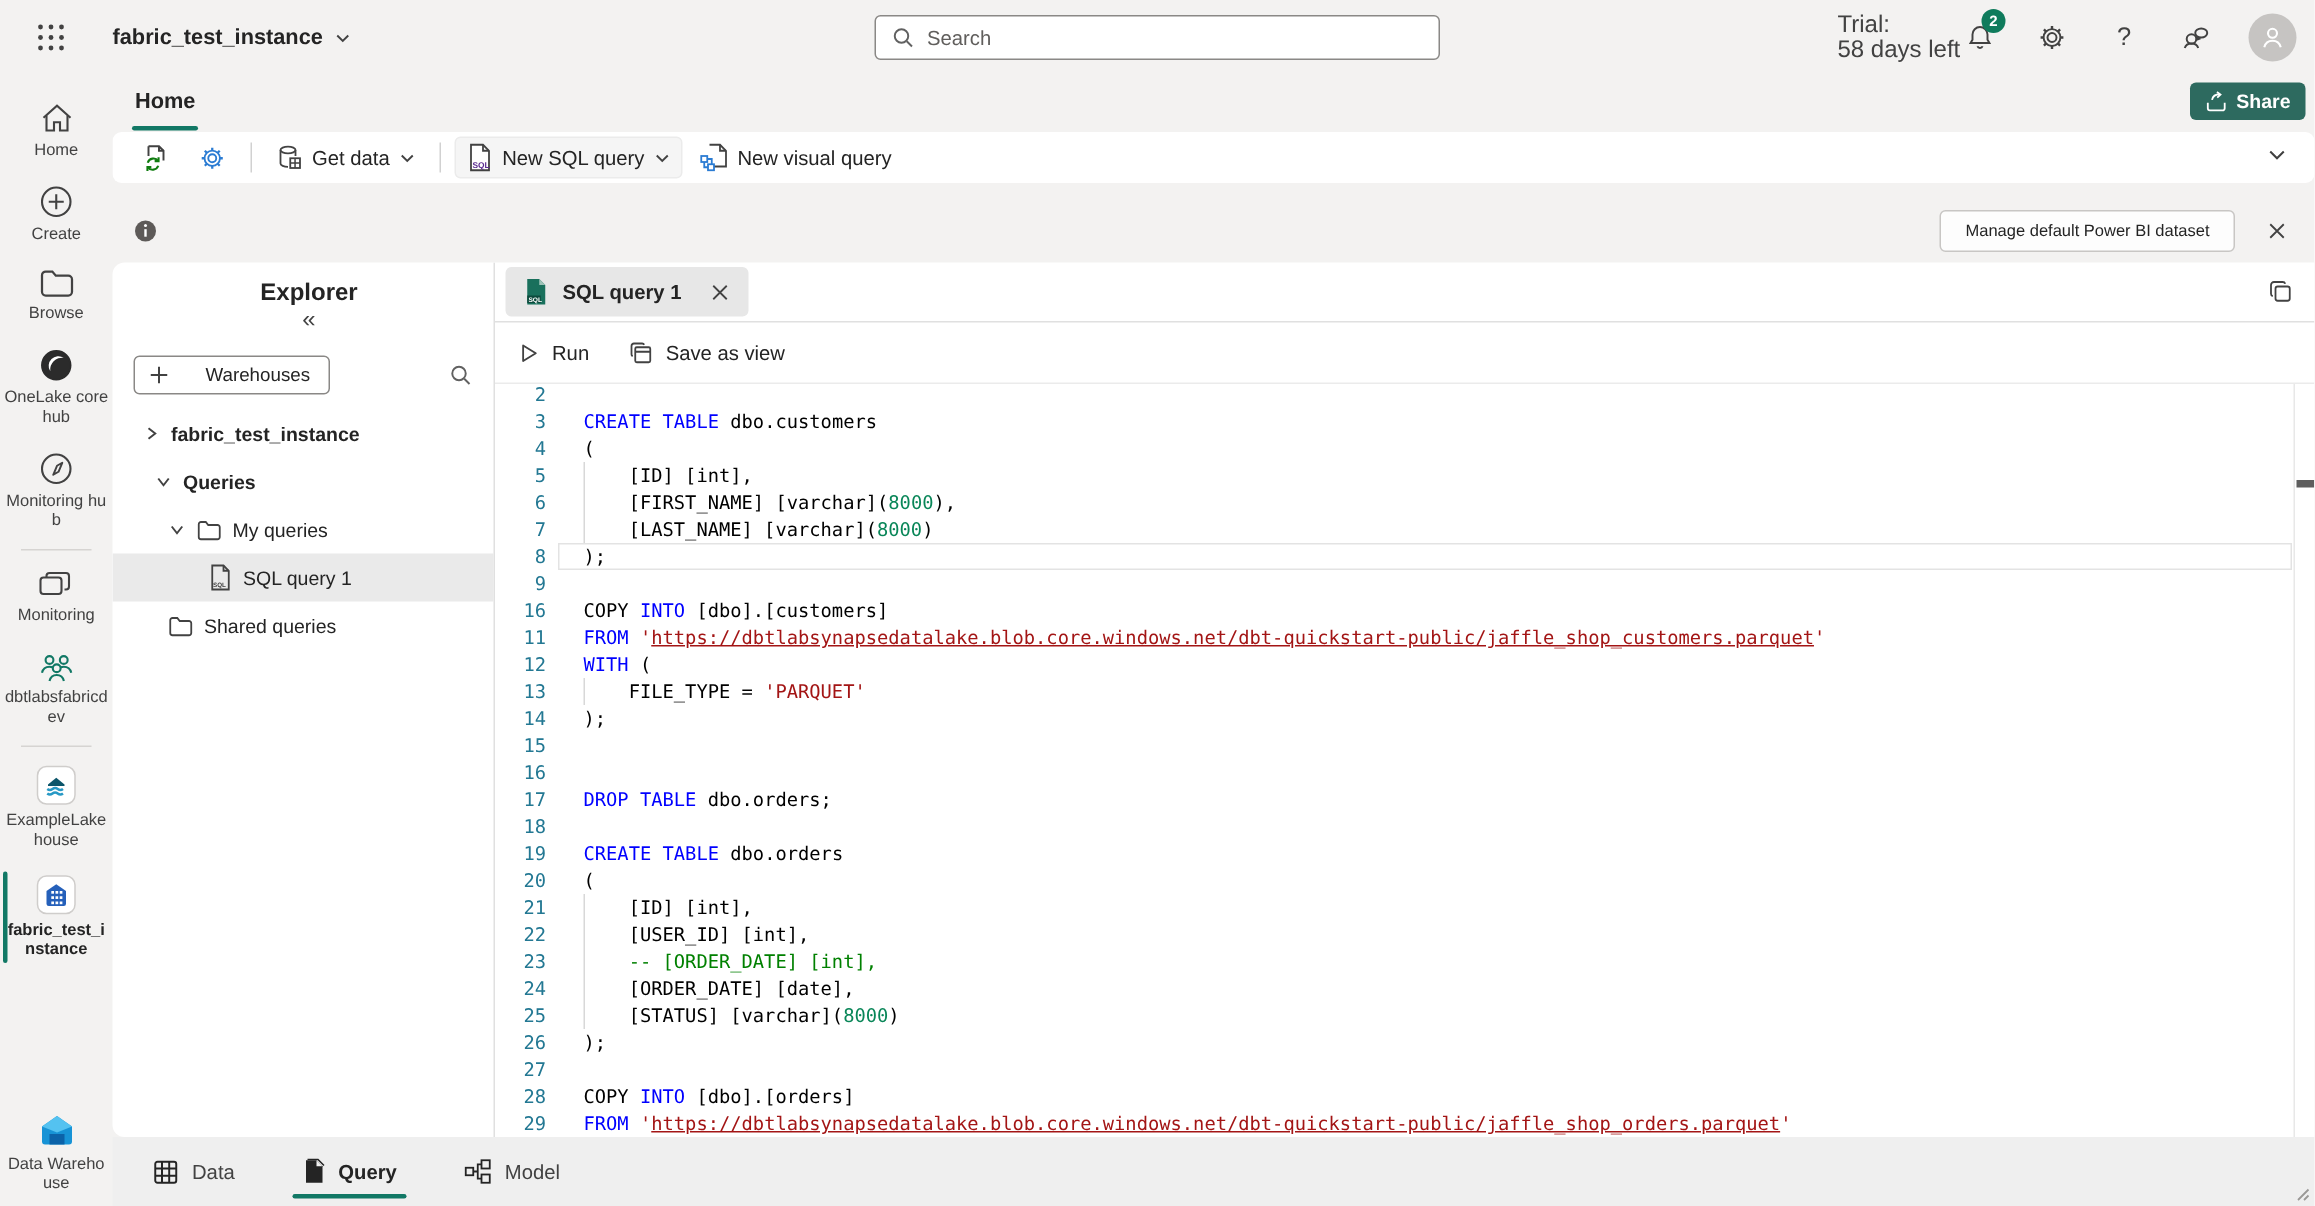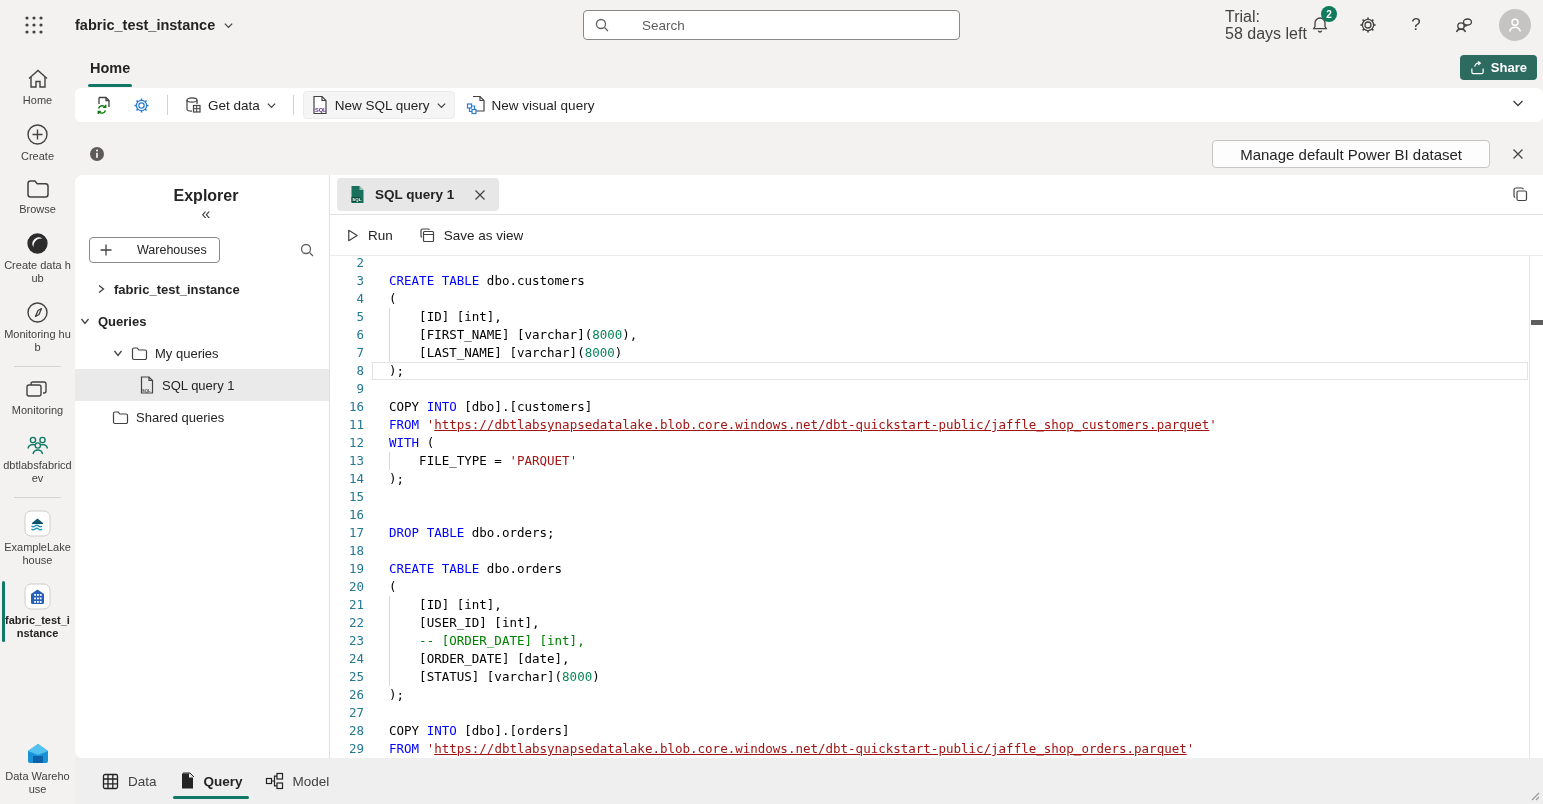--- a/index.html
+++ b/index.html
@@ -10,21 +10,21 @@
     font-size:13px;
   }
   svg { display:block; }
   .ico { display:inline-flex; align-items:center; justify-content:center; flex:0 0 auto; }
 
   
   #topbar { position:absolute; left:0; top:0; width:1543px; height:50px; background:#f3f2f1; }
   #waffle { position:absolute; left:23px; top:14px; width:22px; height:22px; cursor:pointer; }
   #ws-title { position:absolute; left:75px; top:0; height:50px; display:flex; align-items:center; gap:8px; font-size:14.5px; font-weight:600; cursor:pointer; }
   #global-search { position:absolute; left:583px; top:10px; width:377px; height:30px; background:#fff; border:1px solid #8a8886; border-radius:4px; display:flex; align-items:center; padding:0 10px; gap:8px; }
-  #global-search input { border:none; outline:none; flex:1; font-size:13.5px; font-family:inherit; color:#242424; background:transparent;margin-left:24px; }
+  #global-search input { border:none; outline:none; flex:1; font-size:13.5px; font-family:inherit; color:#242424; background:transparent; }
   #global-search input::placeholder { color:#605e5c; }
   #trial { position:absolute; left:1225px; top:8px; font-size:16px; line-height:17px; color:#424242; }
   .top-icon-btn { position:absolute; top:13px; width:24px; height:24px; cursor:pointer; display:flex; align-items:center; justify-content:center; color:#424242; }
   #bell-btn { left:1308px; }
   #badge { position:absolute; left:13px; top:-7px; min-width:16px; height:16px; border-radius:8px; background:var(--badge,#0f7b5c); color:#fff; font-size:10px; font-weight:600; display:flex; align-items:center; justify-content:center; padding:0 4px; }
   #settings-btn { left:1356px; }
   #help-btn { left:1404px; font-size:17px; color:#424242; }
   #feedback-btn { left:1452px; }
   #avatar { position:absolute; left:1499px; top:9px; width:32px; height:32px; border-radius:50%; background:#c6c4c2; display:flex; align-items:center; justify-content:center; cursor:pointer; }
 
@@ -39,21 +39,21 @@
   .tb-btn { height:28px; display:flex; align-items:center; gap:6px; padding:0 7px; border-radius:4px; cursor:pointer; font-size:13.5px; color:#242424; white-space:nowrap; }
   .tb-btn.pill { background:#f5f5f5; border:1px solid #ebebeb; }
   .tb-sep { width:1px; height:20px; background:#d1d1d1; margin:0 5px; }
   #ribbon-collapse { position:absolute; right:18px; top:8px; cursor:pointer; }
 
   
   #banner { position:absolute; left:75px; top:134px; right:0; height:40px; display:flex; align-items:center; padding:0 14px; gap:9px; }
   #banner-text { font-size:12.5px; color:#242424; }
   #learn-more { color:var(--accent,#117865); text-decoration:none; display:inline-flex; align-items:center; gap:4px; margin-left:4px; cursor:pointer; font-size:12.5px; }
   #banner-spacer { flex:1; }
-  #manage-btn { height:28px; padding:0 27px; background:#fdfdfd; border:1px solid #c8c6c4; border-radius:4px; font-size:15px; font-family:inherit; color:#242424; cursor:pointer; margin-right:12px; white-space:nowrap; }
+  #manage-btn { height:28px; padding:0 16px; background:#fdfdfd; border:1px solid #c8c6c4; border-radius:4px; font-size:11px; font-family:inherit; color:#242424; cursor:pointer; margin-right:12px; white-space:nowrap; }
   #banner-close { cursor:pointer; margin-right:4px; }
 
   
   #leftnav { position:absolute; left:0; top:50px; width:75px; bottom:0; background:#f3f2f1; display:flex; flex-direction:column; align-items:stretch; padding-top:10px; }
   .nav-item { position:relative; display:flex; flex-direction:column; align-items:center; gap:4px; padding:8px 2px; cursor:pointer; }
   .nav-item .lbl { font-size:11px; color:#424242; text-align:center; line-height:13px; max-width:70px; word-break:break-all; }
   .nav-item.sel .lbl { font-weight:700; color:#242424; }
   .nav-item.sel::before { content:""; position:absolute; left:2px; top:6px; bottom:6px; width:3px; border-radius:2px; background:var(--accent,#117865); }
   .nav-div { height:1px; background:#d6d4d2; margin:4px 14px; }
   #nav-spacer { flex:1; }
@@ -340,21 +340,21 @@
     <span class="lbl">Browse</span>
   </div>
       <div class="nav-item">
     <span class="ico nicon">
           <svg width="23" height="23" viewBox="0 0 23 23">
             <circle cx="11.5" cy="11.5" r="9.5" fill="#2b2b2b"></circle>
             <path d="M16.5 6.5a6.5 6.5 0 0 0-9 9 8 8 0 0 1 9-9z" fill="#fff"></path>
             <circle cx="11.5" cy="11.5" r="9.5" fill="none" stroke="#2b2b2b" stroke-width="1.3"></circle>
           </svg>
         </span>
-    <span class="lbl">Create data hub</span>
+    <span class="lbl">OneLake core hub</span>
   </div>
       <div class="nav-item">
     <span class="ico nicon">
           <svg width="23" height="23" viewBox="0 0 23 23">
             <circle cx="11.5" cy="11.5" r="9.5" fill="none" stroke="#424242" stroke-width="1.4"></circle>
             <path d="M15.5 7.5l-2.5 6-3.5 2 2.5-6z" fill="none" stroke="#424242" stroke-width="1.3" stroke-linejoin="round"></path>
           </svg>
         </span>
     <span class="lbl">Monitoring hub</span>
   </div>
@@ -452,21 +452,21 @@
     <div id="tree">
         <div class="tree-row b0" style="padding-left: 20px;">
       <span class="twisty">
             <svg width="10" height="10" viewBox="0 0 10 10">
               <path d="M3 1.5L7.5 5 3 8.5" fill="none" stroke="#424242" stroke-width="1.3"></path>
             </svg>
           </span>
 
       <span class="tlabel">fabric_test_instance</span>
     </div>
-        <div class="tree-row b0" style="padding-left: 4px;">
+        <div class="tree-row b0" style="padding-left: 28px;">
       <span class="twisty">
             <svg width="10" height="10" viewBox="0 0 10 10">
               <path d="M1.5 3L5 7.5 8.5 3" fill="none" stroke="#424242" stroke-width="1.3"></path>
             </svg>
           </span>
 
       <span class="tlabel">Queries</span>
     </div>
         <div class="tree-row" style="padding-left: 37px;">
       <span class="twisty">
@@ -580,21 +580,21 @@
           <div class="cl" style="top: 486px;"><span class="gut">29</span><span class="code"><span class="tok-kw">FROM</span><span class="tok-pl"> </span><span class="tok-str">'</span><span class="tok-lnk">https://dbtlabsynapsedatalake.blob.core.windows.net/dbt-quickstart-public/jaffle_shop_orders.parquet</span><span class="tok-str">'</span></span></div>
         </div>
       <div id="vscroll">
         <div class="marker"></div>
       </div>
     </div>
   </div>
 </div>
 
 <div id="bottombar">
-  <div id="btabs" style="display:flex;gap:18px;">
+  <div id="btabs" style="display:flex;gap:40px;">
       <div class="btab">
     <span class="ico bicon">
           <svg width="17" height="17" viewBox="0 0 17 17">
             <rect x="1.5" y="1.5" width="14" height="14" rx="1.5" fill="none" stroke="#242424" stroke-width="1.3"></rect>
             <path d="M1.5 6h14M1.5 10.8h14M6 1.5v14M10.8 1.5v14" stroke="#242424" stroke-width="1.3"></path>
           </svg>
         </span>
     <span class="blabel">Data</span>
   </div>
       <div class="btab sel">

